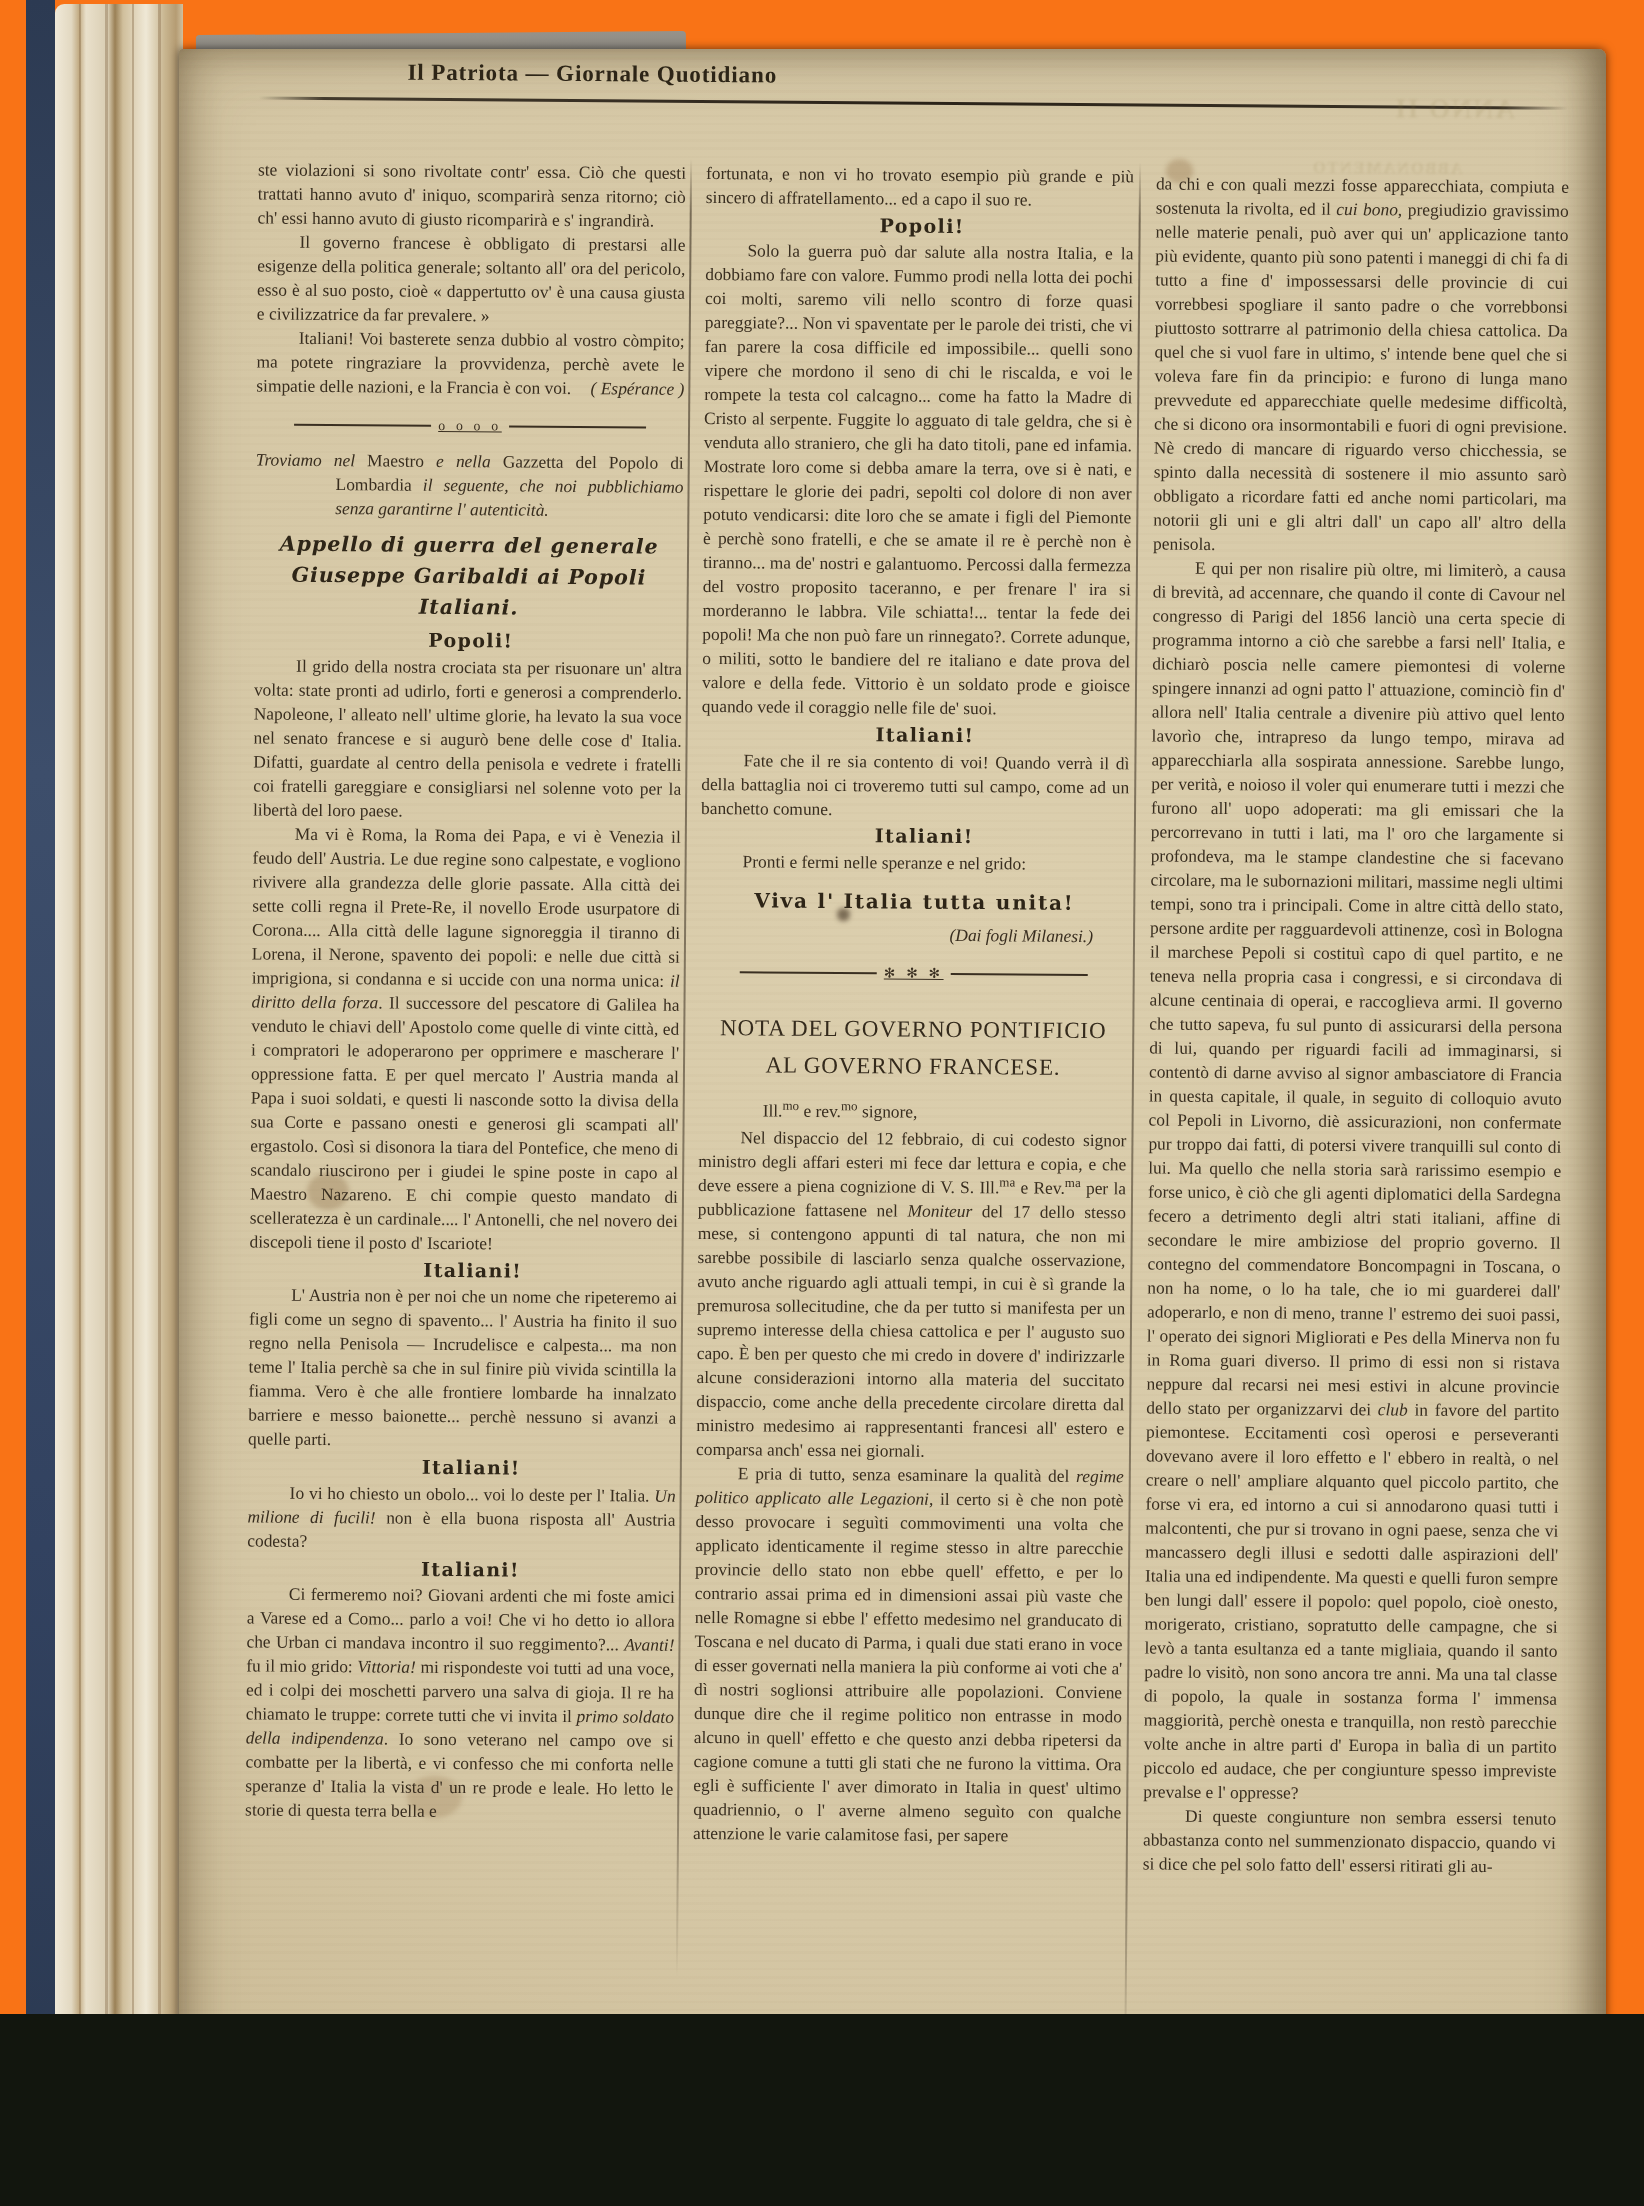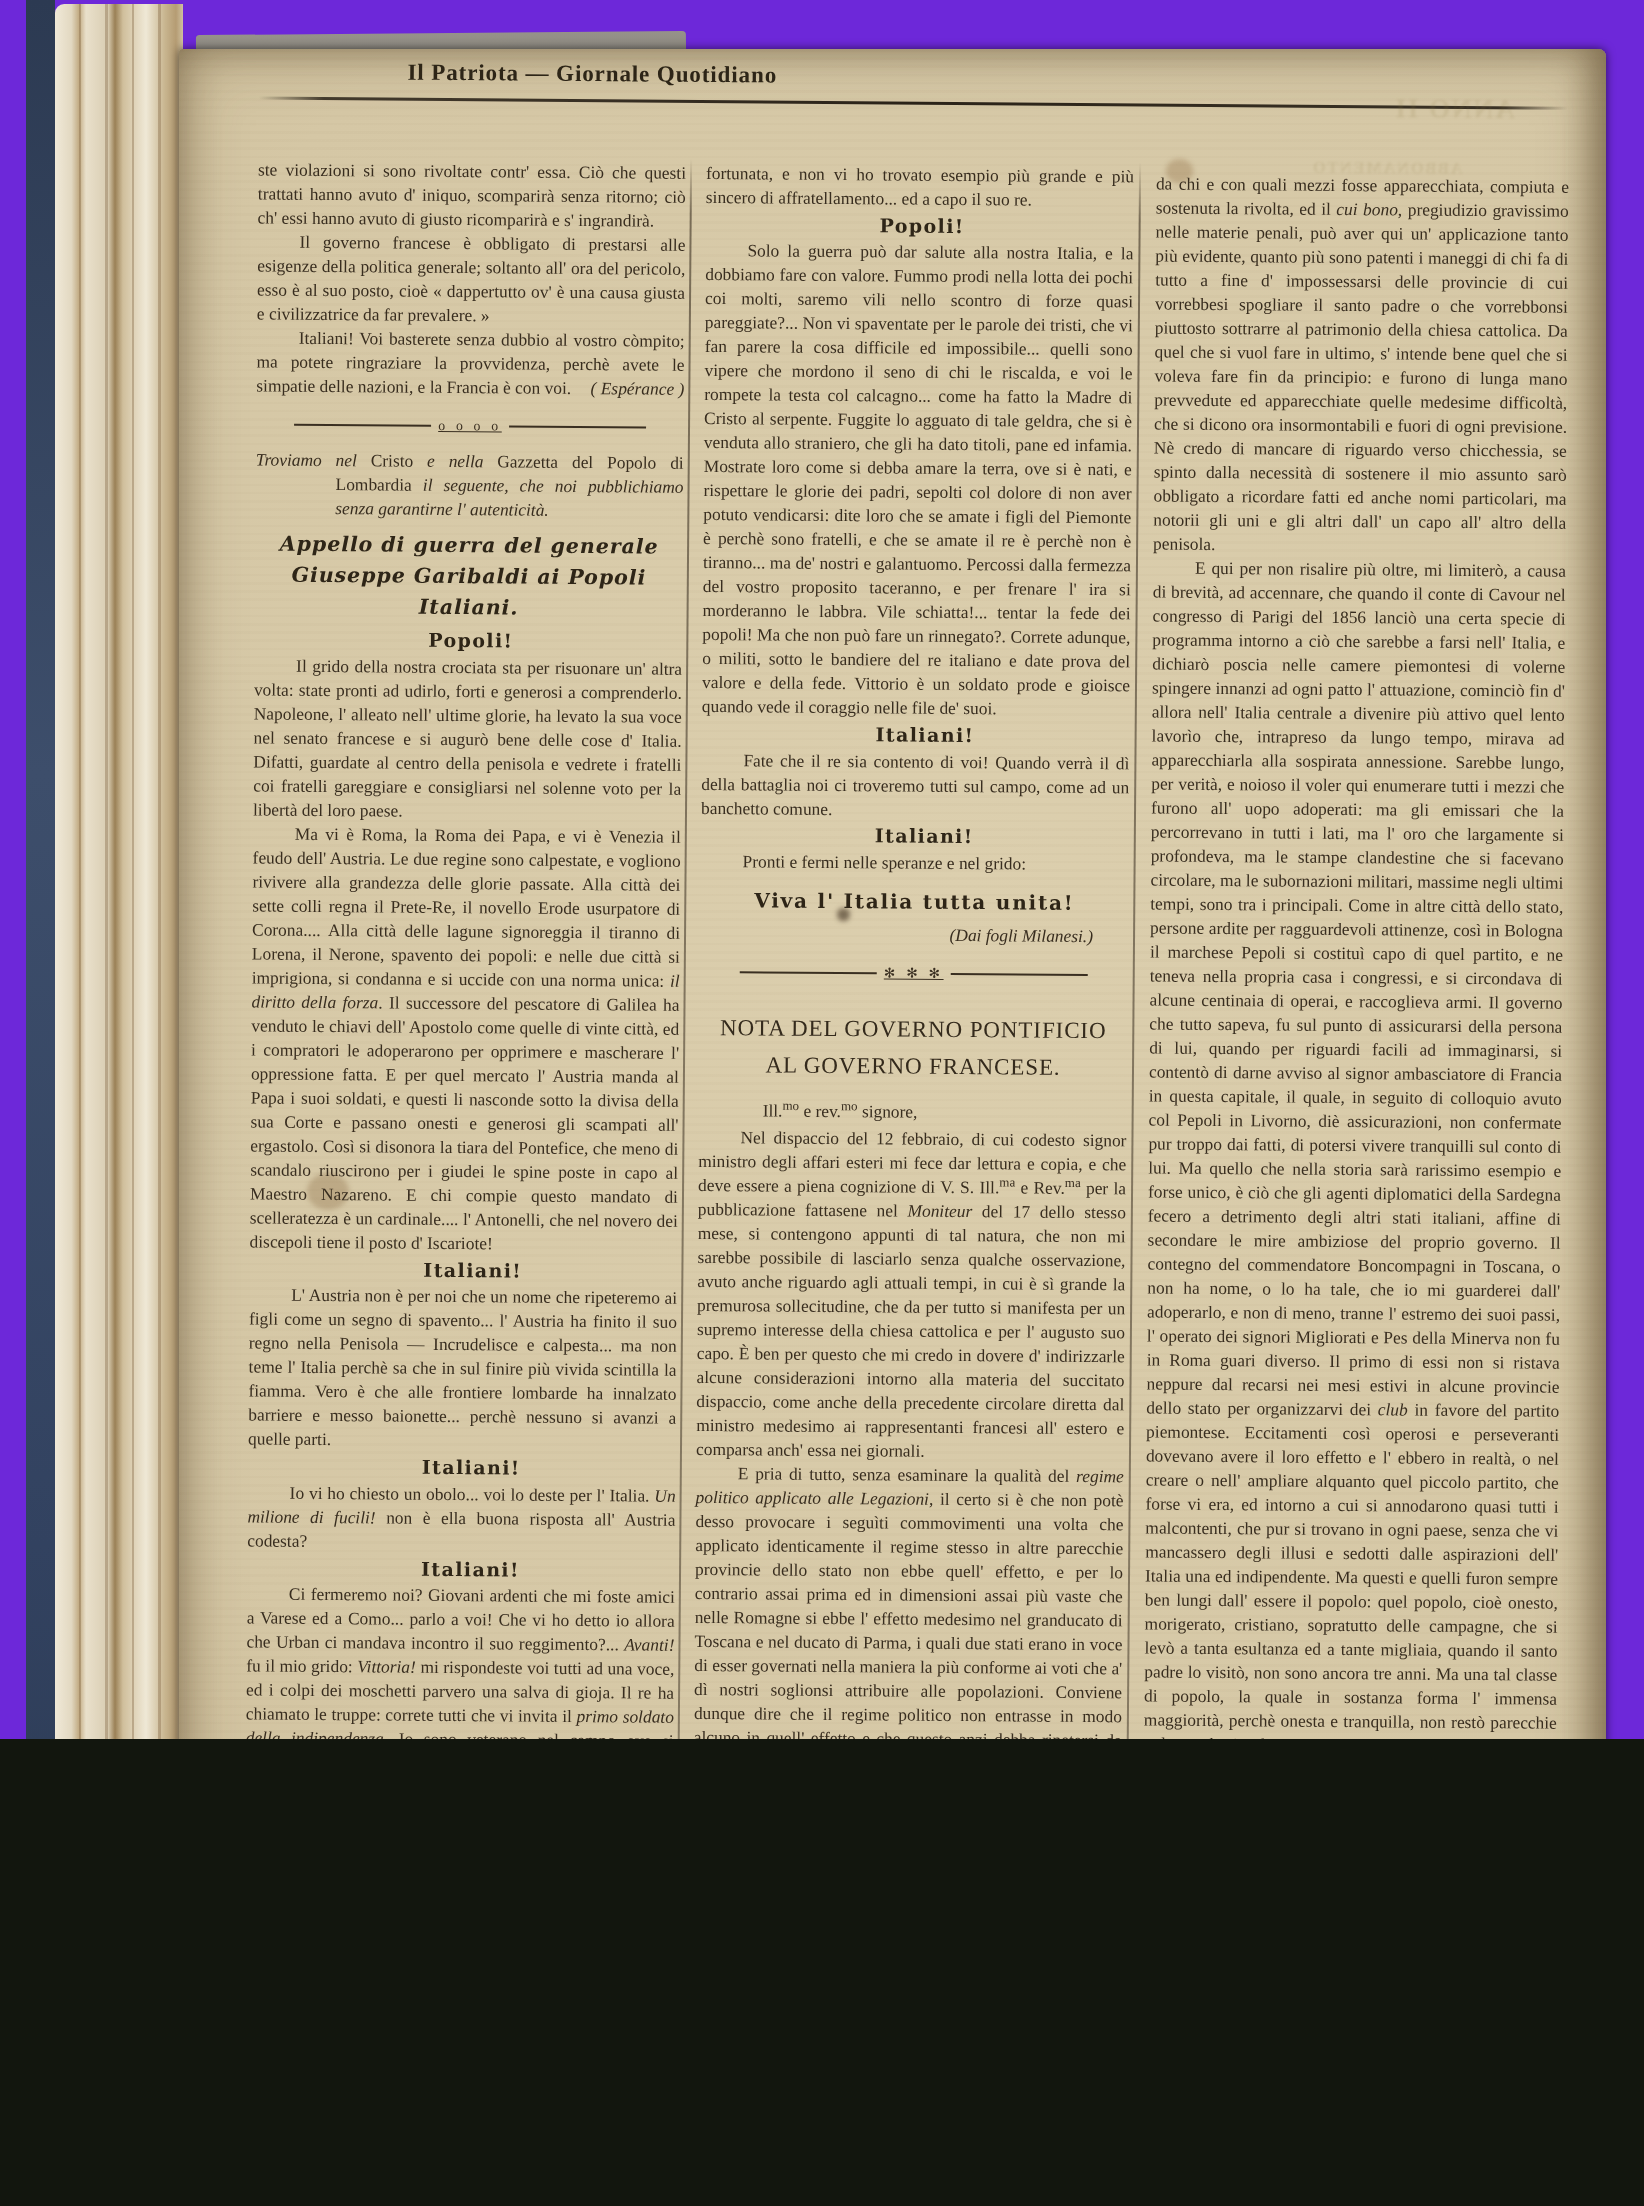--- a/index.html
+++ b/index.html
@@ -1,16 +1,16 @@
 <!DOCTYPE html>
 <html style="font-size:14.6px"><head>
 <meta charset="utf-8">
 <style>
   html,body{margin:0;padding:0;background:#12160e;}
-  .stage{position:relative;width:1645px;height:1739px;background:#6d28d9;overflow:hidden;
+  .stage{position:relative;width:1645px;height:2014px;background:#f97316;overflow:hidden;
          font-family:"Liberation Serif",serif;}
   
   .blue-strip{position:absolute;left:25.6px;top:0;width:29px;height:2207px;
     background:linear-gradient(180deg,#2c3a52,#3d4e6b 35%,#324260 70%,#2a384f);}
   .page-edges{position:absolute;left:55px;top:3.7px;width:128px;height:2197px;border-radius:9.1px 0 0 9.1px;
     background:
       repeating-linear-gradient(90deg, rgba(120,90,55,.0) 0 24px, rgba(120,90,55,.35) 24px 26.5px),
       linear-gradient(90deg,#f0e9d8 0,#e2d8c1 16.4px,#c2ab83 24px,#e9e0cb 31px,#d9cdb2 53px,#9a8056 60px,#d0bf9c 68px,#efe8d6 91px,#c8b58f 110px,#b59c73 121px,#cfc0a0 128px);}
   .top-grey{position:absolute;left:196px;top:33px;width:490px;height:31px;background:linear-gradient(180deg,#96928a,#87837a);
     transform:rotate(-0.5deg);border-radius:3.7px;}
@@ -83,21 +83,21 @@
 
       <div class="ghost" style="left:1215px;top:37px;font-size:27.4px;">ANNO II</div>
       <div class="ghost" style="left:1133px;top:102px;font-size:16.4px;">ABBONAMENTO</div>
 
       <div class="col col-1">
           <div class="blk-pcont">ste violazioni si sono rivoltate contr' essa. Ciò che questi trattati hanno avuto d' iniquo, scomparirà senza ritorno; ciò ch' essi hanno avuto di giusto ricomparirà e s' ingrandirà.</div>
           <div class="blk-p">Il governo francese è obbligato di prestarsi alle esigenze della politica generale; soltanto all' ora del pericolo, esso è al suo posto, cioè « dappertutto ov' è una causa giusta e civilizzatrice da far prevalere. »</div>
           <div class="blk-p">Italiani! Voi basterete senza dubbio al vostro còmpito; ma potete ringraziare la provvidenza, perchè avete le simpatie delle nazioni, e la Francia è con voi.</div>
           <div class="attr-line">( Espérance )</div>
           <div class="blk-orn"><span class="line"></span><span class="glyph">o o o o</span><span class="line"></span></div>
-          <div class="blk-note">Troviamo nel <em>Cristo</em> e nella <em>Gazzetta del Popolo di Lombardia</em> il seguente, che noi pubblichiamo senza garantirne l' autenticità.</div>
+          <div class="blk-note">Troviamo nel <em>Maestro</em> e nella <em>Gazzetta del Popolo di Lombardia</em> il seguente, che noi pubblichiamo senza garantirne l' autenticità.</div>
           <div class="blk-heading">Appello di guerra del generale Giuseppe Garibaldi ai Popoli Italiani.</div>
           <div class="blk-subhead">Popoli!</div>
           <div class="blk-p">Il grido della nostra crociata sta per risuonare un' altra volta: state pronti ad udirlo, forti e generosi a comprenderlo. Napoleone, l' alleato nell' ultime glorie, ha levato la sua voce nel senato francese e si augurò bene delle cose d' Italia. Difatti, guardate al centro della penisola e vedrete i fratelli coi fratelli gareggiare e consigliarsi nel solenne voto per la libertà del loro paese.</div>
           <div class="blk-p">Ma vi è Roma, la Roma dei Papa, e vi è Venezia il feudo dell' Austria. Le due regine sono calpestate, e vogliono rivivere alla grandezza delle glorie passate. Alla città dei sette colli regna il Prete-Re, il novello Erode usurpatore di Corona.... Alla città delle lagune signoreggia il tiranno di Lorena, il Nerone, spavento dei popoli: e nelle due città si imprigiona, si condanna e si uccide con una norma unica: <em>il diritto della forza</em>. Il successore del pescatore di Galilea ha venduto le chiavi dell' Apostolo come quelle di vinte città, ed i compratori le adoperarono per opprimere e mascherare l' oppressione fatta. E per quel mercato l' Austria manda al Papa i suoi soldati, e questi li nasconde sotto la divisa della sua Corte e passano onesti e generosi gli scampati all' ergastolo. Così si disonora la tiara del Pontefice, che meno di scandalo riuscirono per i giudei le spine poste in capo al Maestro Nazareno. E chi compie questo mandato di scelleratezza è un cardinale.... l' Antonelli, che nel novero dei discepoli tiene il posto d' Iscariote!</div>
           <div class="blk-subhead">Italiani!</div>
           <div class="blk-p">L' Austria non è per noi che un nome che ripeteremo ai figli come un segno di spavento... l' Austria ha finito il suo regno nella Penisola — Incrudelisce e calpesta... ma non teme l' Italia perchè sa che in sul finire più vivida scintilla la fiamma. Vero è che alle frontiere lombarde ha innalzato barriere e messo baionette... perchè nessuno si avanzi a quelle parti.</div>
           <div class="blk-subhead">Italiani!</div>
           <div class="blk-p">Io vi ho chiesto un obolo... voi lo deste per l' Italia. <em>Un milione di fucili!</em> non è ella buona risposta all' Austria codesta?</div>
           <div class="blk-subhead">Italiani!</div>
           <div class="blk-p">Ci fermeremo noi? Giovani ardenti che mi foste amici a Varese ed a Como... parlo a voi! Che vi ho detto io allora che Urban ci mandava incontro il suo reggimento?... <em>Avanti!</em> fu il mio grido: <em>Vittoria!</em> mi rispondeste voi tutti ad una voce, ed i colpi dei moschetti parvero una salva di gioja. Il re ha chiamato le truppe: correte tutti che vi invita il <em>primo soldato della indipendenza</em>. Io sono veterano nel campo ove si combatte per la libertà, e vi confesso che mi conforta nelle speranze d' Italia la vista d' un re prode e leale. Ho letto le storie di questa terra bella e</div>

